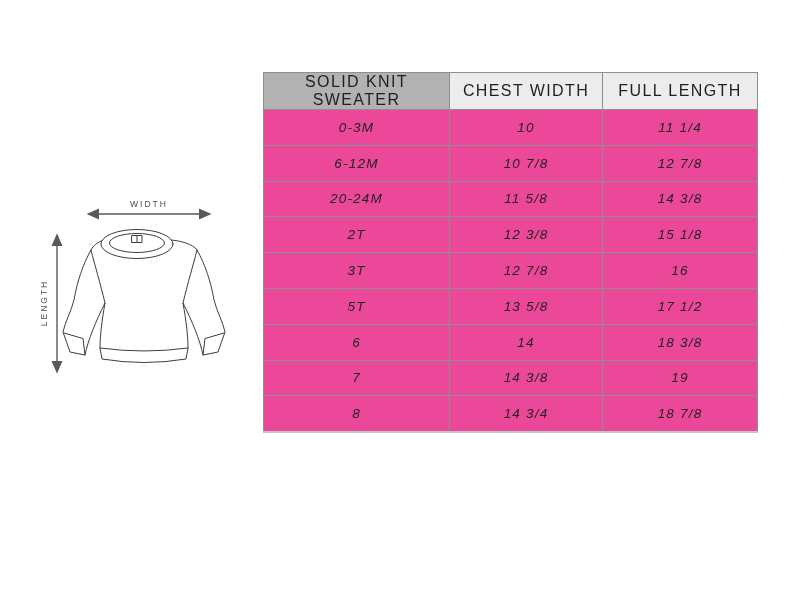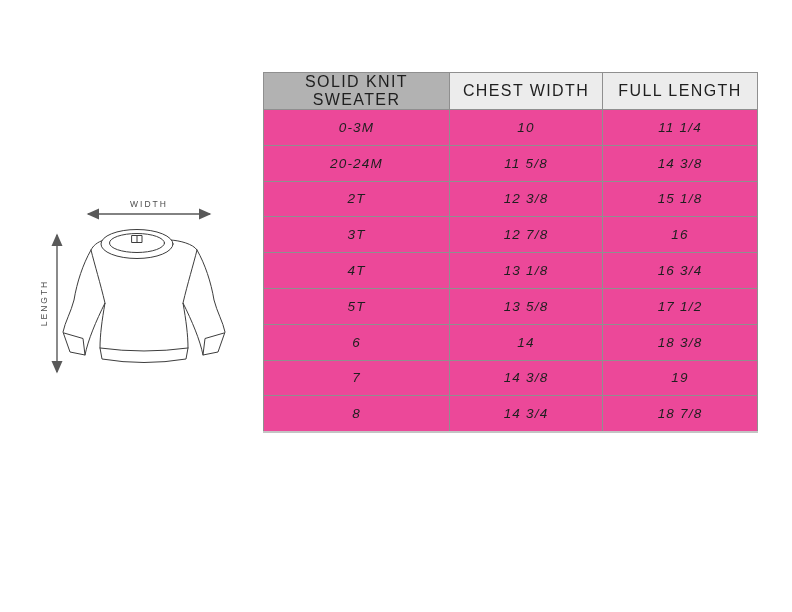--- a/index.html
+++ b/index.html
@@ -115,38 +115,38 @@
           <th>FULL LENGTH</th>
         </tr>
       </thead>
       <tbody id="size-rows">
           <tr>
             <td>0-3M</td>
             <td>10</td>
             <td>11 1/4</td>
           </tr>
           <tr>
+            <td>6-12M</td>
+            <td>10 7/8</td>
+            <td>12 7/8</td>
+          </tr>
+          <tr>
             <td>20-24M</td>
             <td>11 5/8</td>
             <td>14 3/8</td>
           </tr>
           <tr>
             <td>2T</td>
             <td>12 3/8</td>
             <td>15 1/8</td>
           </tr>
           <tr>
             <td>3T</td>
             <td>12 7/8</td>
             <td>16</td>
-          </tr>
-          <tr>
-            <td>4T</td>
-            <td>13 1/8</td>
-            <td>16 3/4</td>
           </tr>
           <tr>
             <td>5T</td>
             <td>13 5/8</td>
             <td>17 1/2</td>
           </tr>
           <tr>
             <td>6</td>
             <td>14</td>
             <td>18 3/8</td>

